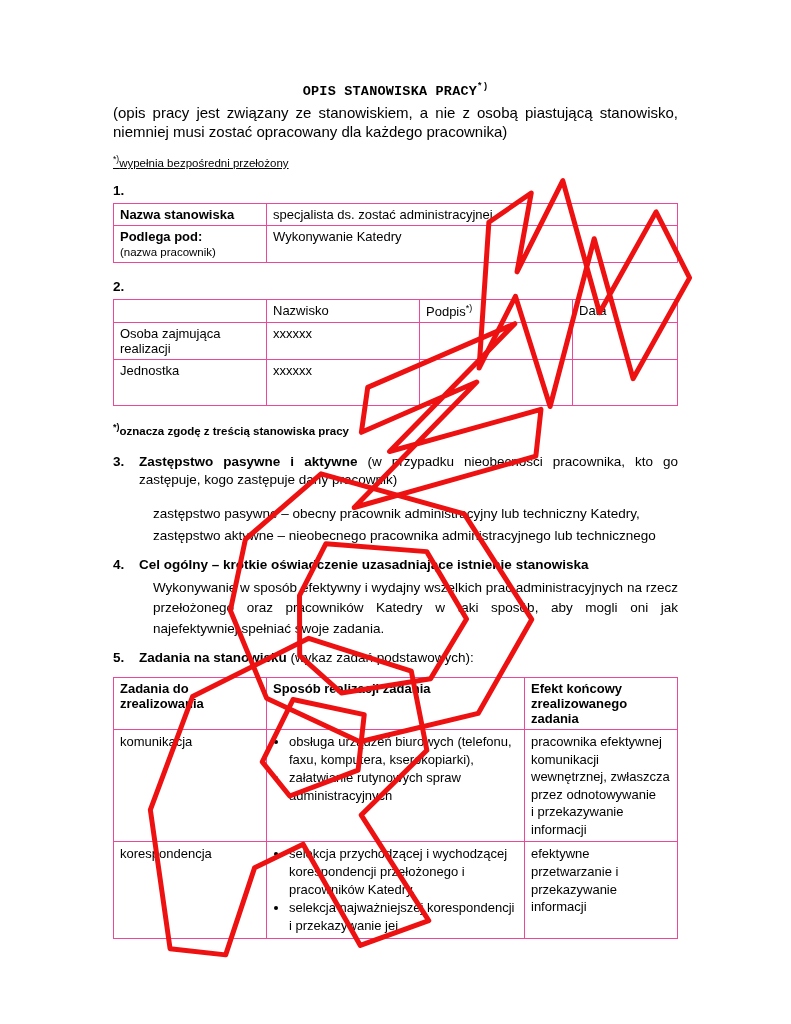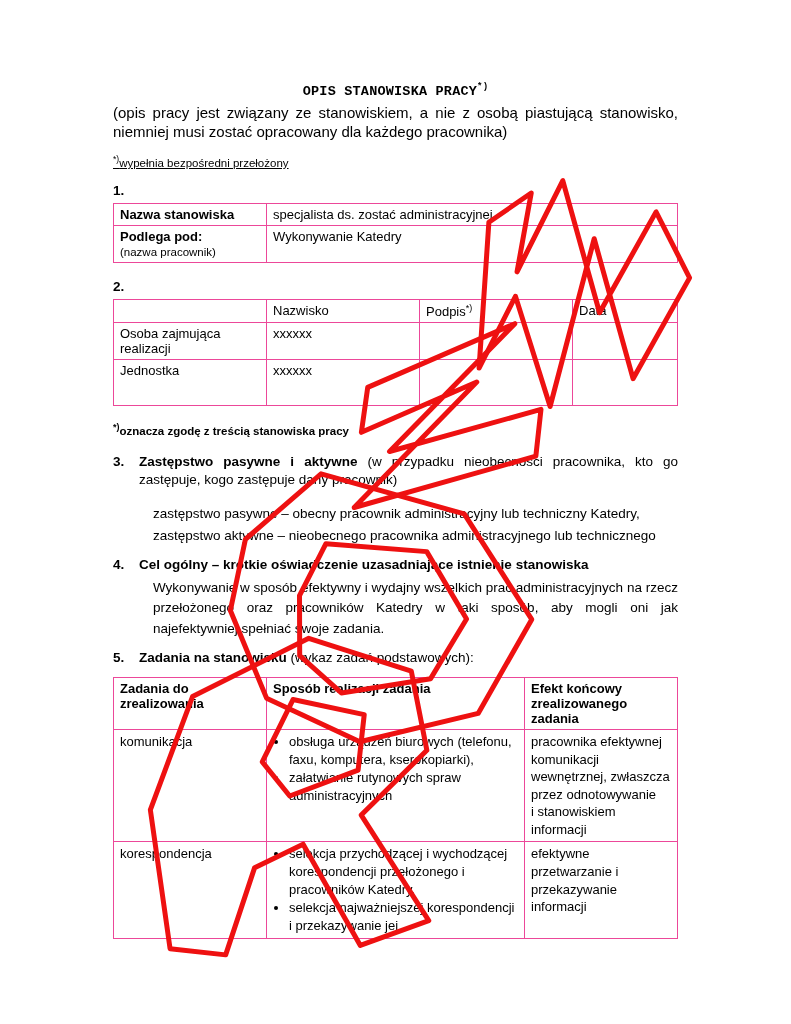--- a/index.html
+++ b/index.html
@@ -248,21 +248,21 @@
         <tr>
           <td class="plain">komunikacja</td>
           <td>
             <ul>
               <li>obsługa urządzeń biurowych (telefonu, faxu, komputera, kserokopiarki),</li>
               <li>załatwianie rutynowych spraw administracyjnych</li>
             </ul>
           </td>
           <td class="plain">
             <div>pracownika efektywnej komunikacji wewnętrznej, zwłaszcza przez odnotowywanie</div>
-            <div>i stanowiskiem informacji</div>
+            <div>i przekazywanie informacji</div>
           </td>
         </tr>
         <tr>
           <td class="plain">korespondencja</td>
           <td>
             <ul>
               <li>selekcja przychodzącej i  wychodzącej korespondencji przełożonego i pracowników Katedry,</li>
               <li>selekcja najważniejszej korespondencji i przekazywanie jej</li>
             </ul>
           </td>

